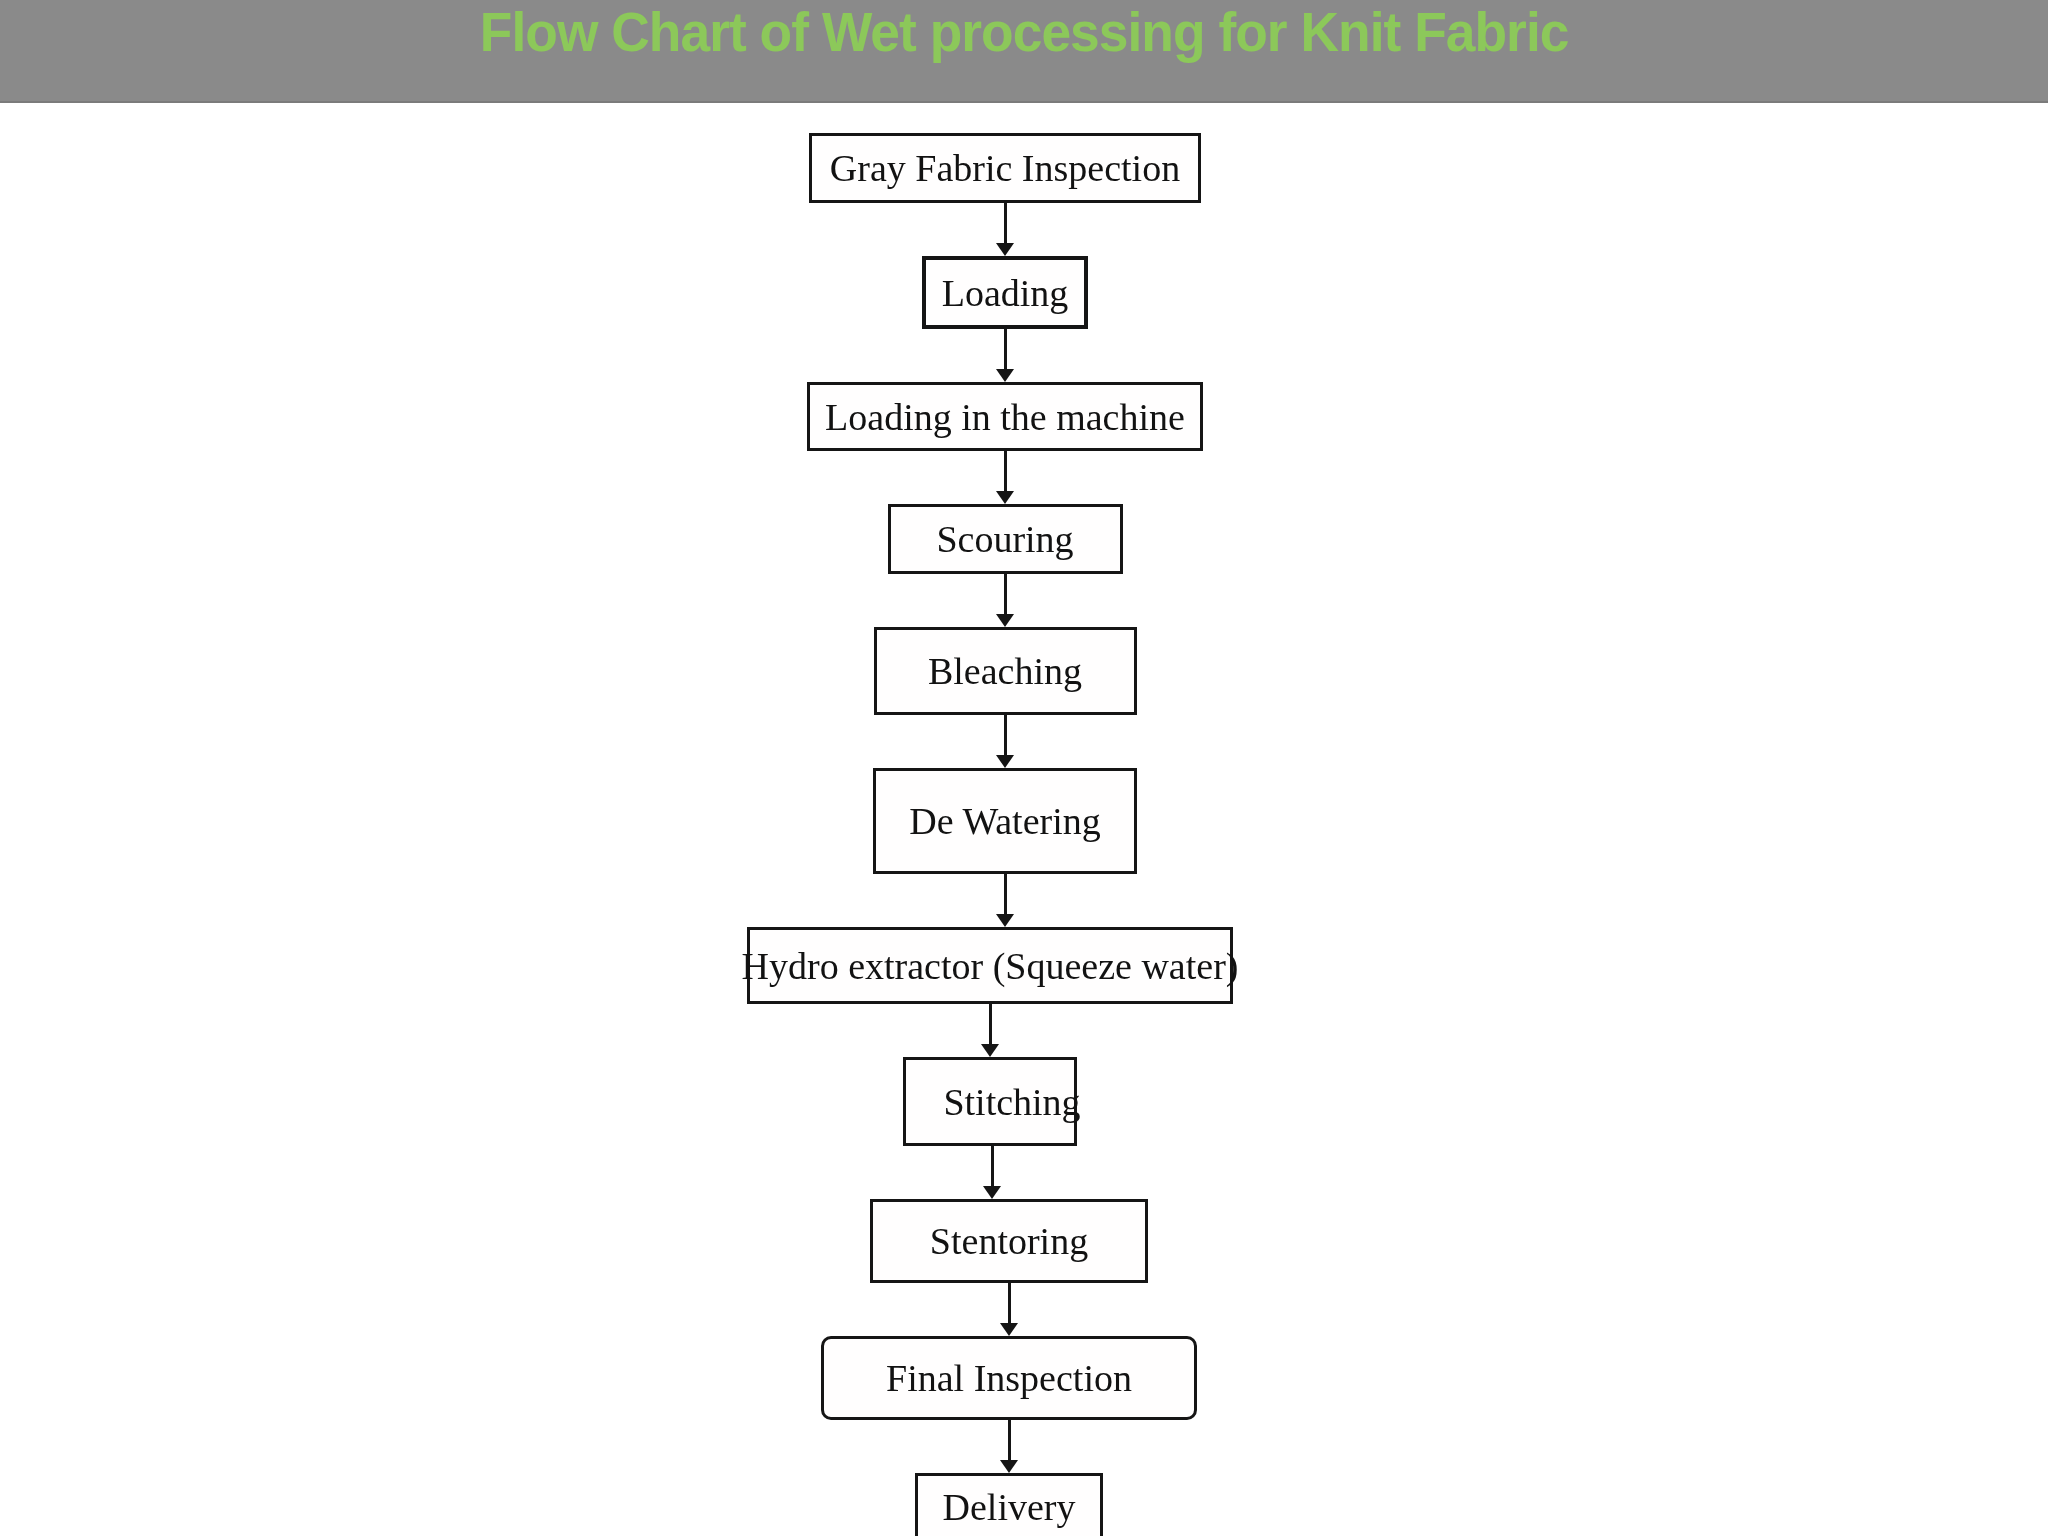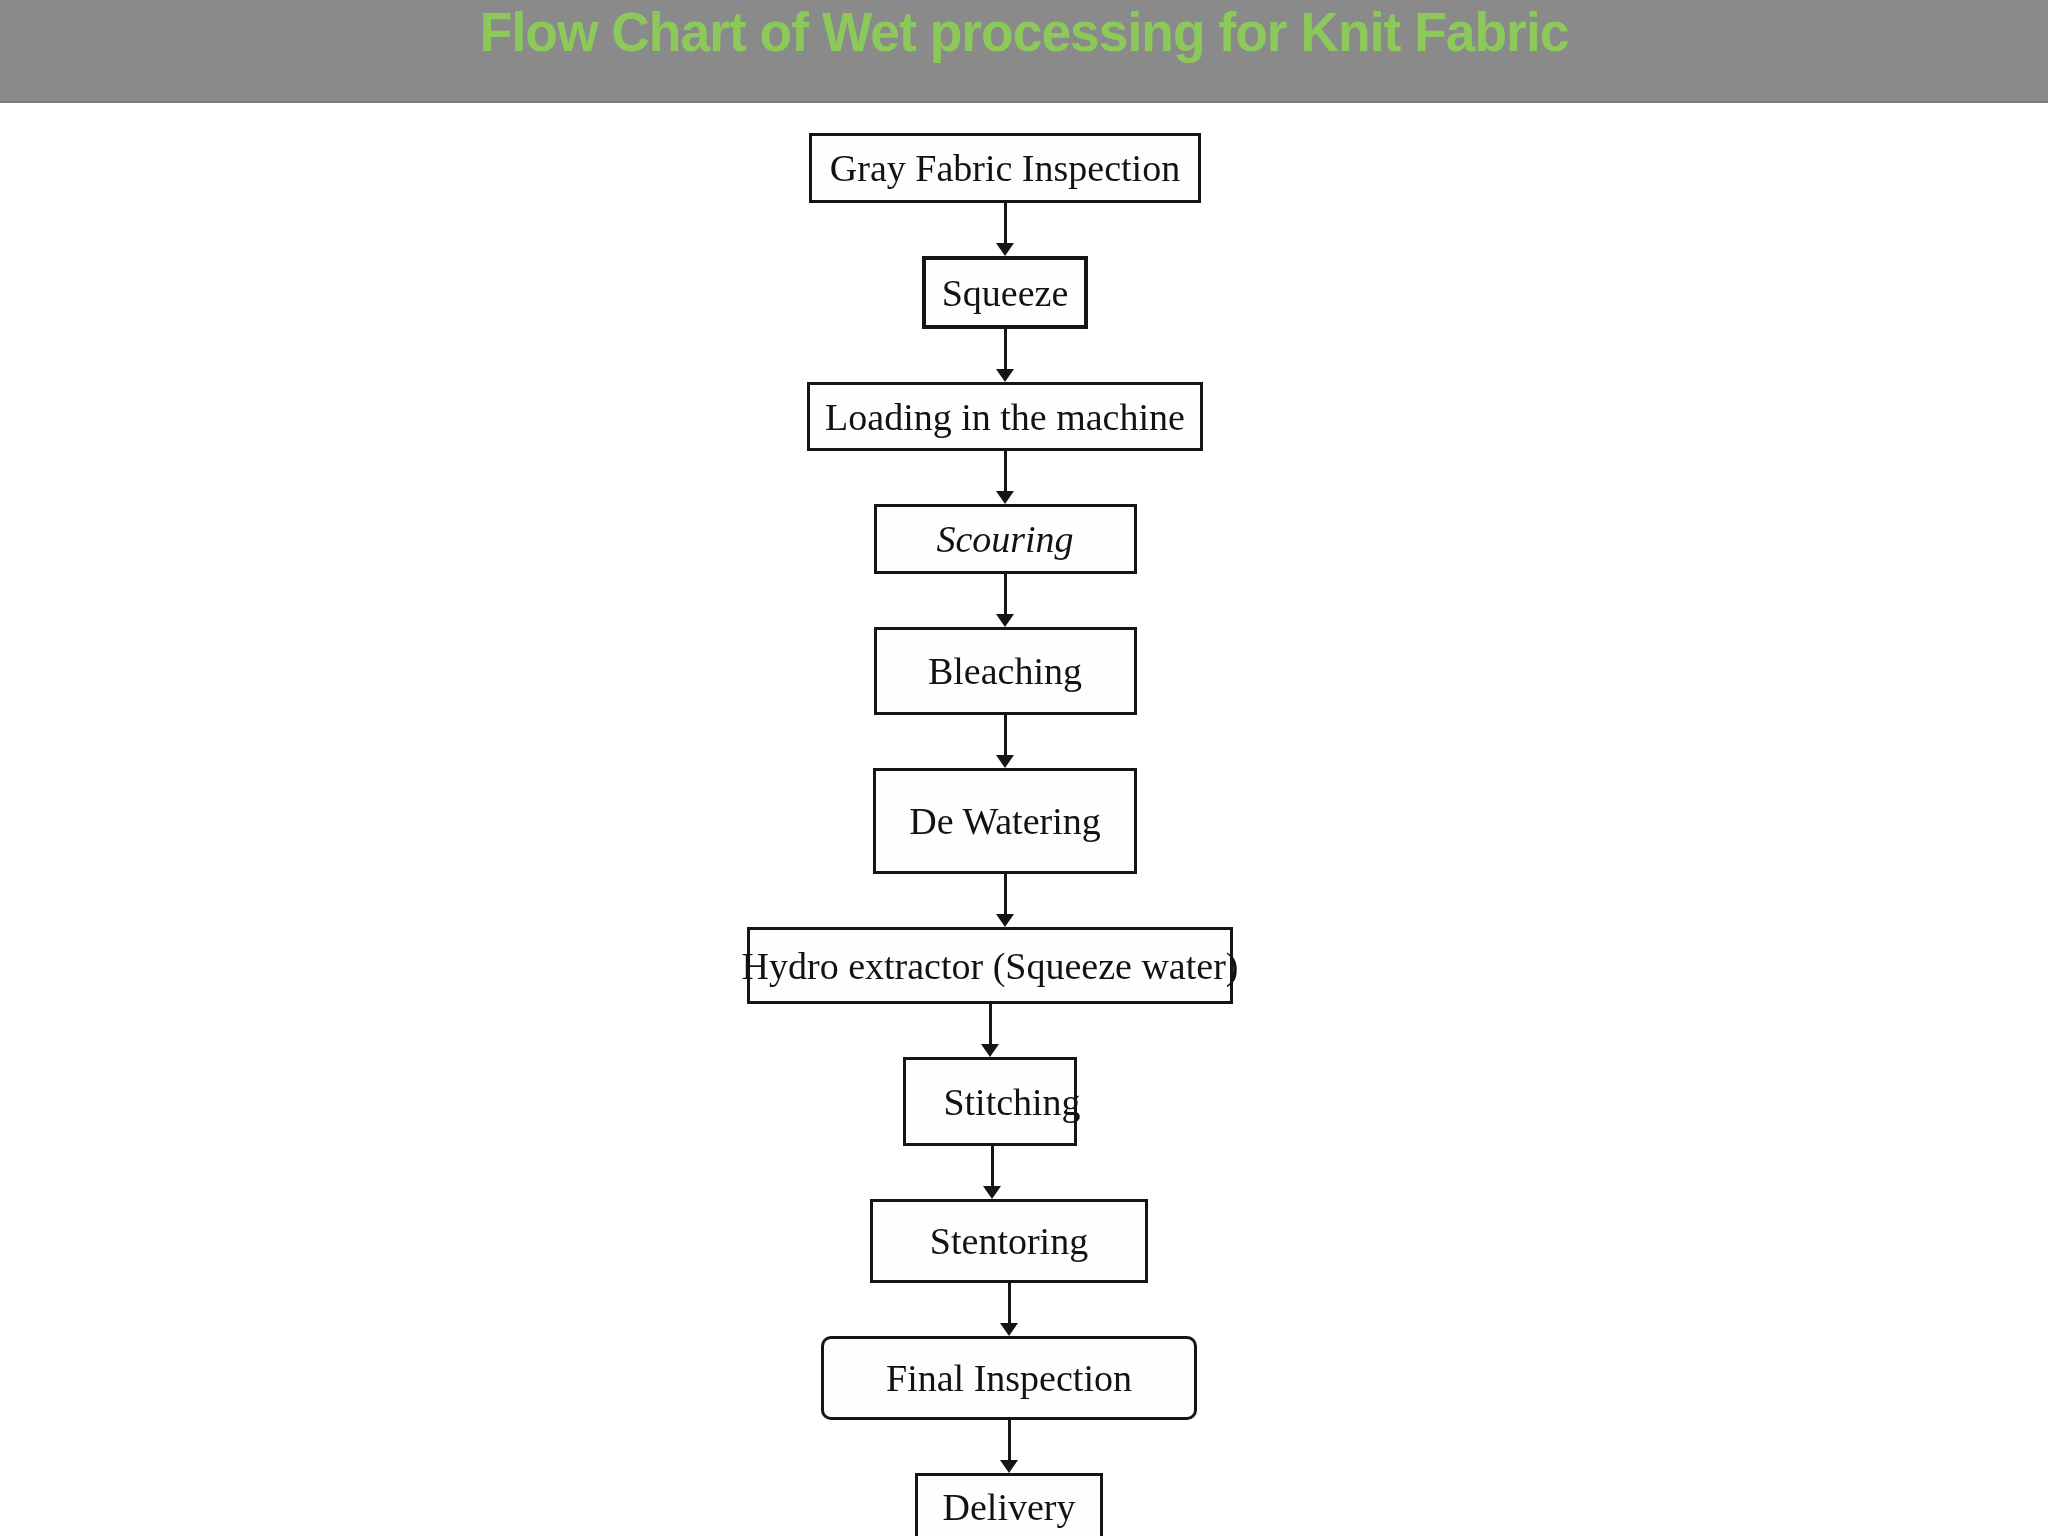--- a/index.html
+++ b/index.html
@@ -71,35 +71,35 @@
 
 <div class="flow">
 
   <div class="node" style="width:392px;height:70px;">Gray Fabric Inspection</div>
 
   <div class="arrow">
     <div class="shaft"></div>
     <div class="head"></div>
   </div>
 
-  <div class="node" style="width:166px;height:73px;border-width:4px;">Squeeze</div>
+  <div class="node" style="width:166px;height:73px;border-width:4px;">Loading</div>
 
   <div class="arrow">
     <div class="shaft"></div>
     <div class="head"></div>
   </div>
 
   <div class="node" style="width:396px;height:69px;">Loading in the machine</div>
 
   <div class="arrow">
     <div class="shaft"></div>
     <div class="head"></div>
   </div>
 
-  <div class="node" style="width:263px;height:70px;font-style:italic;">Scouring</div>
+  <div class="node" style="width:235px;height:70px;">Scouring</div>
 
   <div class="arrow">
     <div class="shaft"></div>
     <div class="head"></div>
   </div>
 
   <div class="node" style="width:263px;height:88px;">Bleaching</div>
 
   <div class="arrow">
     <div class="shaft"></div>

